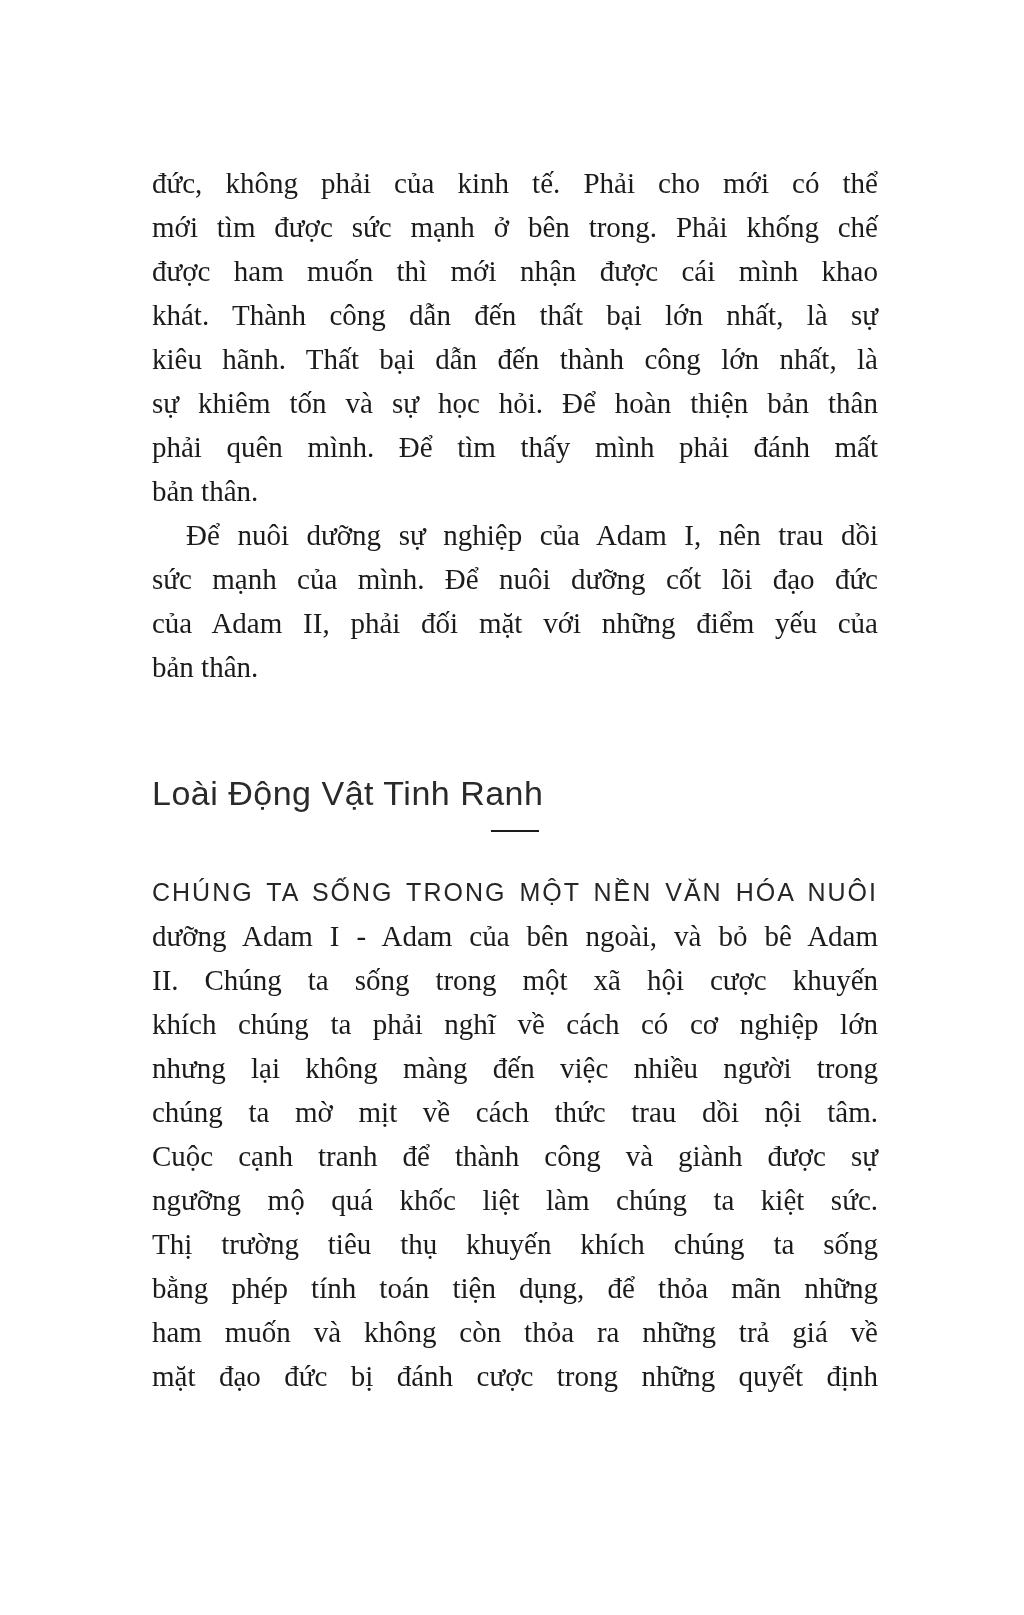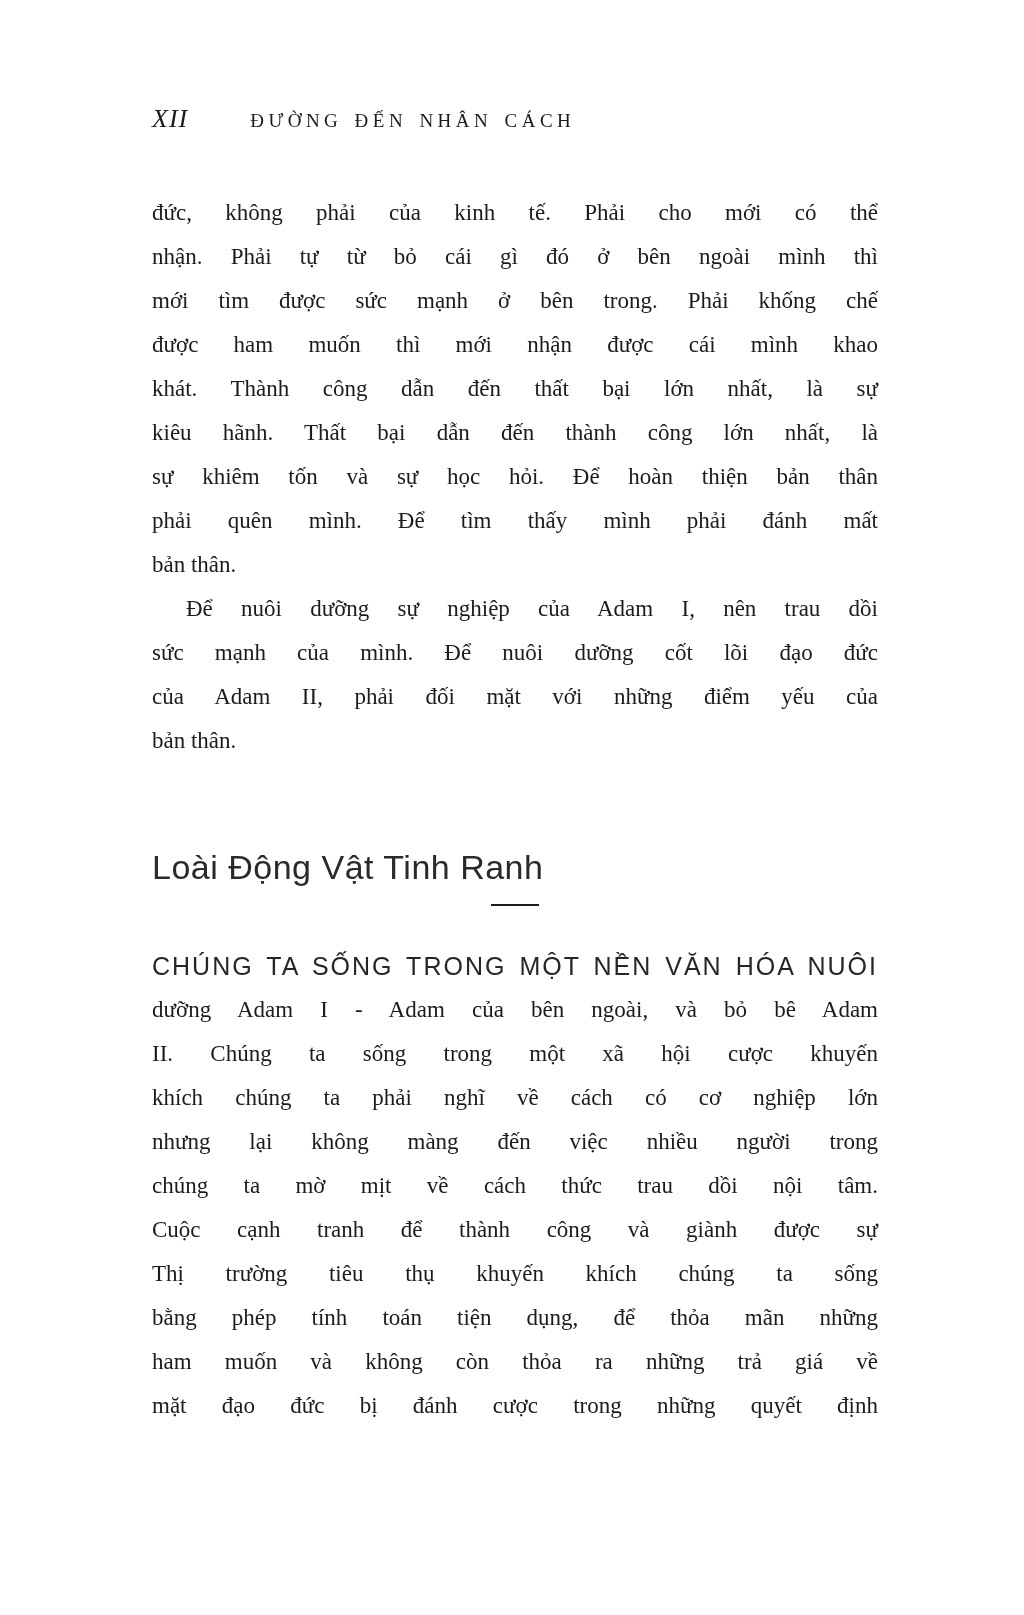--- a/index.html
+++ b/index.html
@@ -33,21 +33,21 @@
     margin-left: 62px;
     font-size: 19px;
     letter-spacing: 4.5px;
     word-spacing: 3px;
   }
   .page-body {
     margin-top: 57px;
   }
   .para { margin: 0; }
   .line {
-    font-size: 23px;
+    font-size: 29px;
     line-height: 44px;
     text-align: justify;
     text-align-last: justify;
     white-space: normal;
   }
   .line.pend {
     text-align: left;
     text-align-last: left;
   }
   .line.indent {
@@ -74,29 +74,24 @@
     width: 48px;
     height: 2px;
     background: #1b1b1b;
     margin: 16px auto 38px auto;
   }
 </style>
 </head>
 <body>
 
 <div class="page">
-  <header class="running-header">
-    <span class="page-number">XII</span>
-    <span class="running-title">ĐƯỜNG ĐẾN NHÂN CÁCH</span>
-  </header>
 
   <main class="page-body" id="page-body">
       <div class="para">
         <div class="line">đức, không phải của kinh tế. Phải cho mới có thể</div>
-        <div class="line">nhận. Phải tự từ bỏ cái gì đó ở bên ngoài mình thì</div>
         <div class="line">mới tìm được sức mạnh ở bên trong. Phải khống chế</div>
         <div class="line">được ham muốn thì mới nhận được cái mình khao</div>
         <div class="line">khát. Thành công dẫn đến thất bại lớn nhất, là sự</div>
         <div class="line">kiêu hãnh. Thất bại dẫn đến thành công lớn nhất, là</div>
         <div class="line">sự khiêm tốn và sự học hỏi. Để hoàn thiện bản thân</div>
         <div class="line">phải quên mình. Để tìm thấy mình phải đánh mất</div>
         <div class="line pend">bản thân.</div>
       </div>
       <div class="para">
         <div class="line indent">Để nuôi dưỡng sự nghiệp của Adam I, nên trau dồi</div>
@@ -107,19 +102,20 @@
       <h2 class="section-heading">Loài Động Vật Tinh Ranh</h2>
       <div class="heading-rule"></div>
       <div class="para">
         <div class="line lead-caps">CHÚNG TA SỐNG TRONG MỘT NỀN VĂN HÓA NUÔI</div>
         <div class="line">dưỡng Adam I - Adam của bên ngoài, và bỏ bê Adam</div>
         <div class="line">II. Chúng ta sống trong một xã hội cược khuyến</div>
         <div class="line">khích chúng ta phải nghĩ về cách có cơ nghiệp lớn</div>
         <div class="line">nhưng lại không màng đến việc nhiều người trong</div>
         <div class="line">chúng ta mờ mịt về cách thức trau dồi nội tâm.</div>
         <div class="line">Cuộc cạnh tranh để thành công và giành được sự</div>
+        <div class="line">ngưỡng mộ quá khốc liệt làm chúng ta kiệt sức.</div>
         <div class="line">Thị trường tiêu thụ khuyến khích chúng ta sống</div>
         <div class="line">bằng phép tính toán tiện dụng, để thỏa mãn những</div>
         <div class="line">ham muốn và không còn thỏa ra những trả giá về</div>
         <div class="line">mặt đạo đức bị đánh cược trong những quyết định</div>
       </div>
     </main>
 </div>
 
 </body></html>

